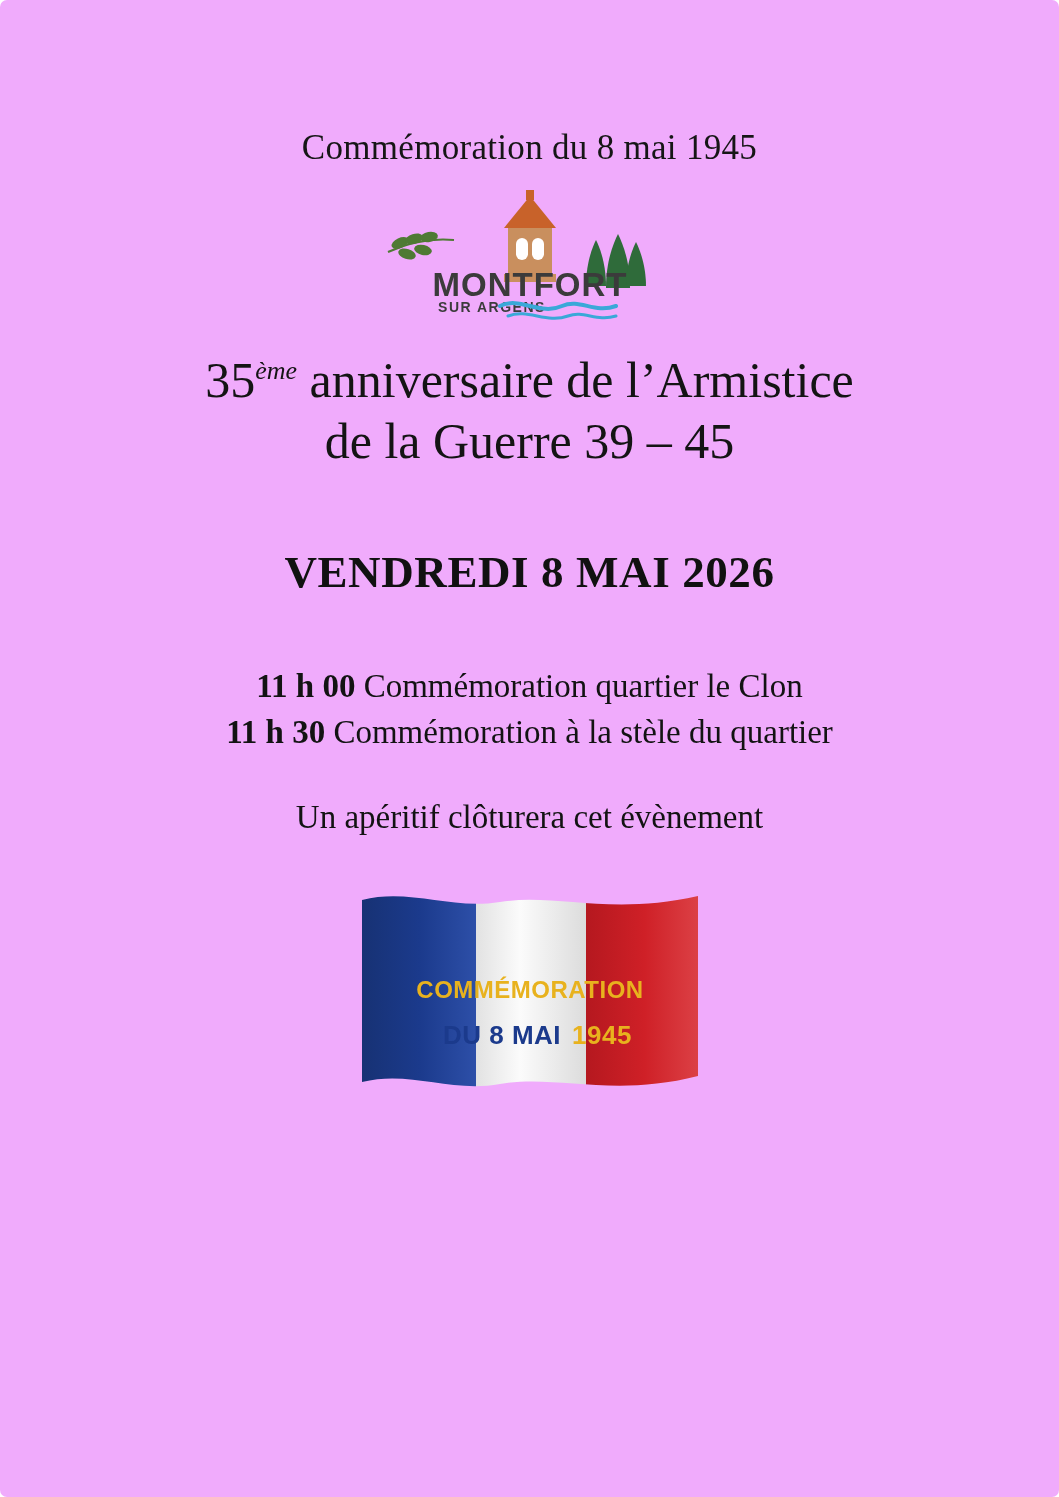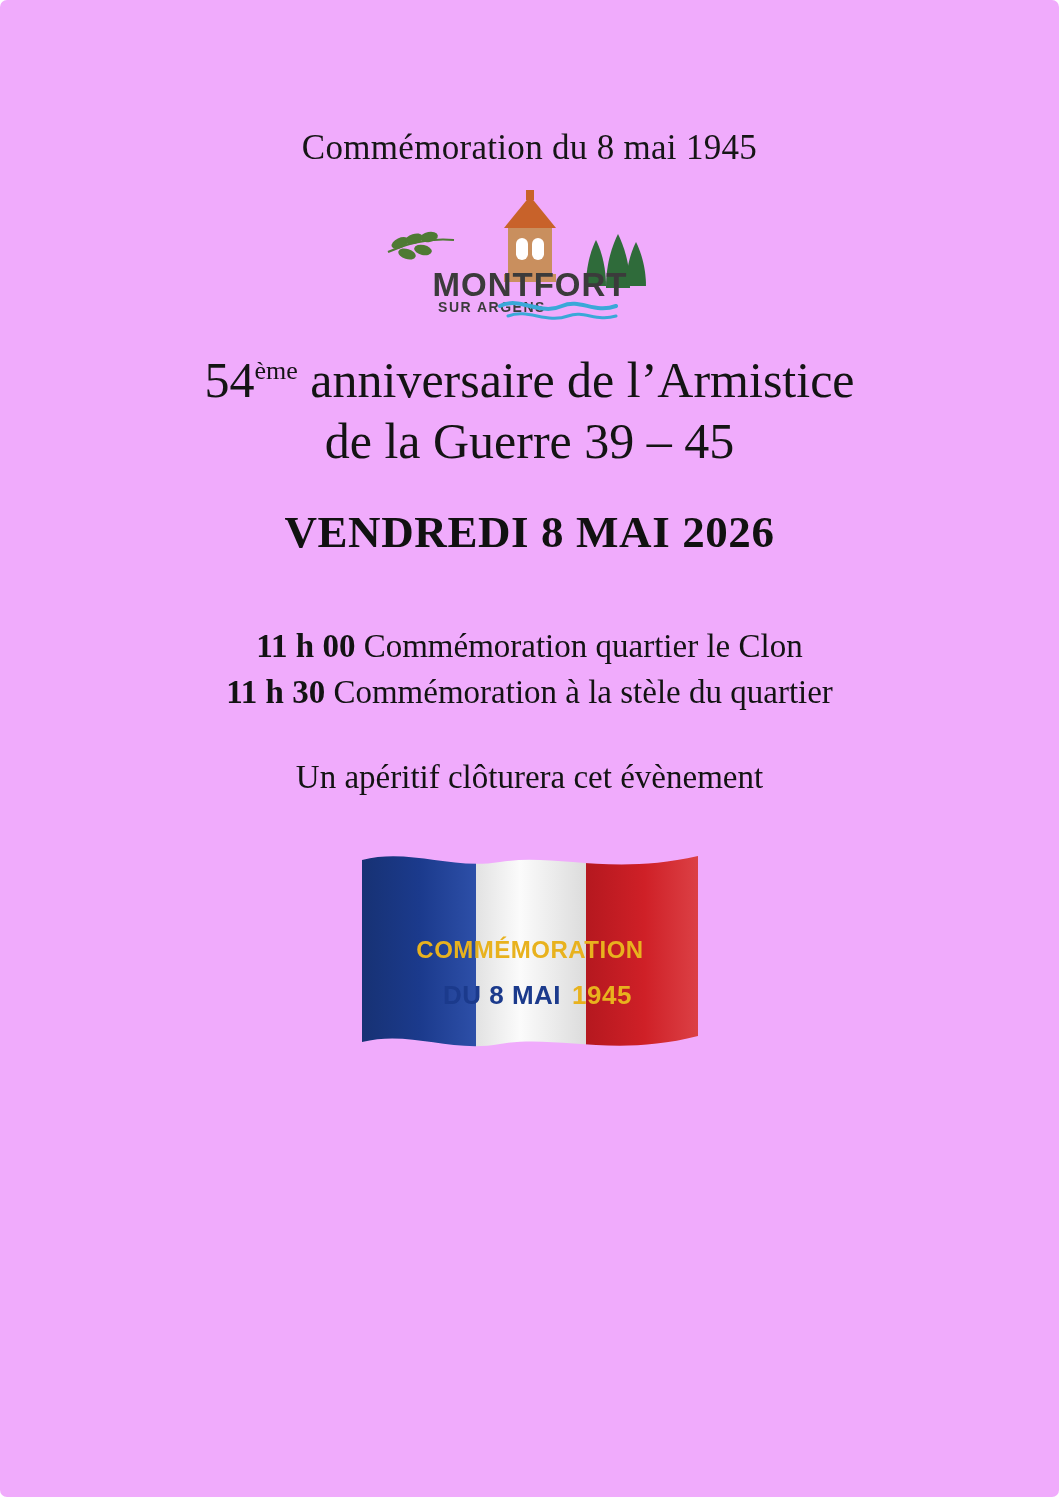--- a/index.html
+++ b/index.html
@@ -51,24 +51,25 @@
     line-height: 1.22;
     text-align: center;
     color: #141414;
     font-family: "Liberation Serif", serif;
     max-width: 900px;
   }
   .title-main sup {
     font-size: 0.52em;
     vertical-align: super;
     line-height: 0;
+    font-style: italic;
   }
 
   .date-line {
-    margin-top: 34px;
+    margin-top: 74px;
     font-size: 45px;
     font-weight: bold;
     letter-spacing: 0.6px;
     color: #111111;
     text-align: center;
   }
 
   
   .schedule {
     margin-top: 66px;
@@ -136,21 +137,21 @@
       <text x="112" y="122" text-anchor="middle" font-family="Liberation Sans, sans-serif" font-size="14" font-weight="bold" letter-spacing="1.5" fill="#3b3b3b">SUR ARGENS</text>
 
       <g stroke="#3aa8d8" stroke-width="4" fill="none" stroke-linecap="round">
         <path d="M120 116 C140 106, 160 126, 182 116 C200 108, 214 124, 236 116"></path>
         <path d="M128 126 C148 118, 166 134, 188 126 C204 120, 216 132, 236 126" stroke-width="3"></path>
       </g>
     </svg>
   </div>
 
   <div class="title-main">
-    <span><span>54</span><sup>ème</sup><span> anniversaire de l’Armistice</span></span><br>
+    <span><span>35</span><sup>ème</sup><span> anniversaire de l’Armistice</span></span><br>
     <span>de la Guerre 39 – 45</span>
   </div>
 
   <div class="date-line">VENDREDI 8 MAI 2026</div>
 
   <div class="schedule">
     <div class="row">
       <span class="time">11 h 00 </span>
       <span>Commémoration quartier le Clon</span>
     </div>

